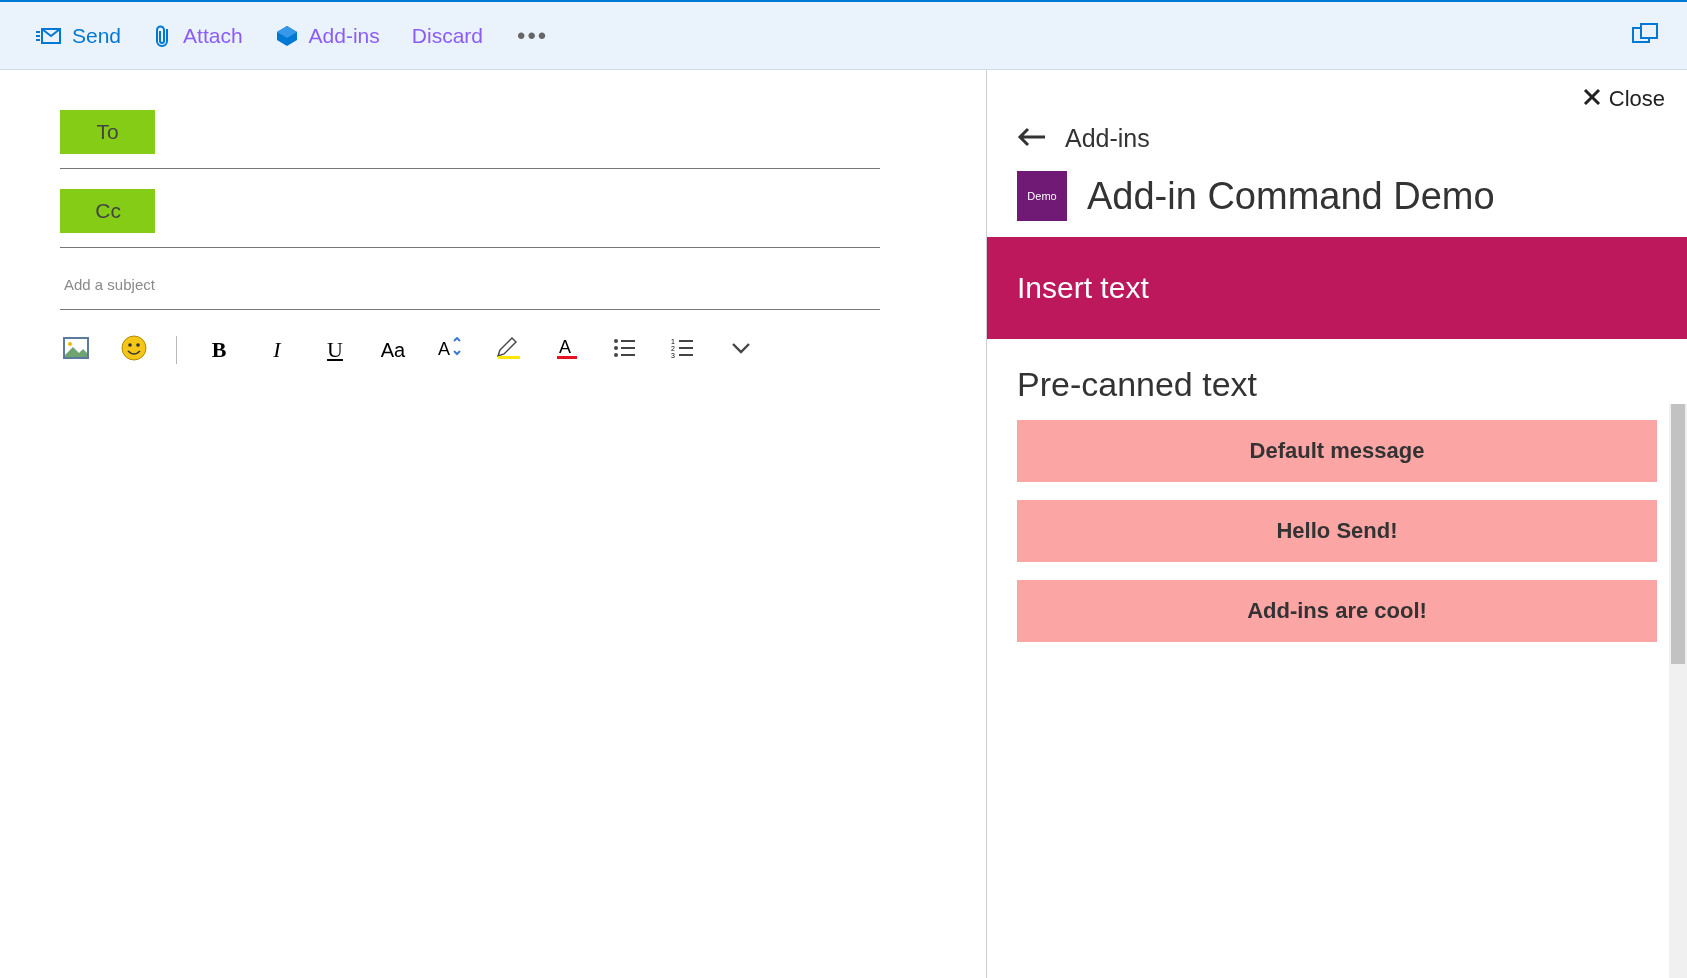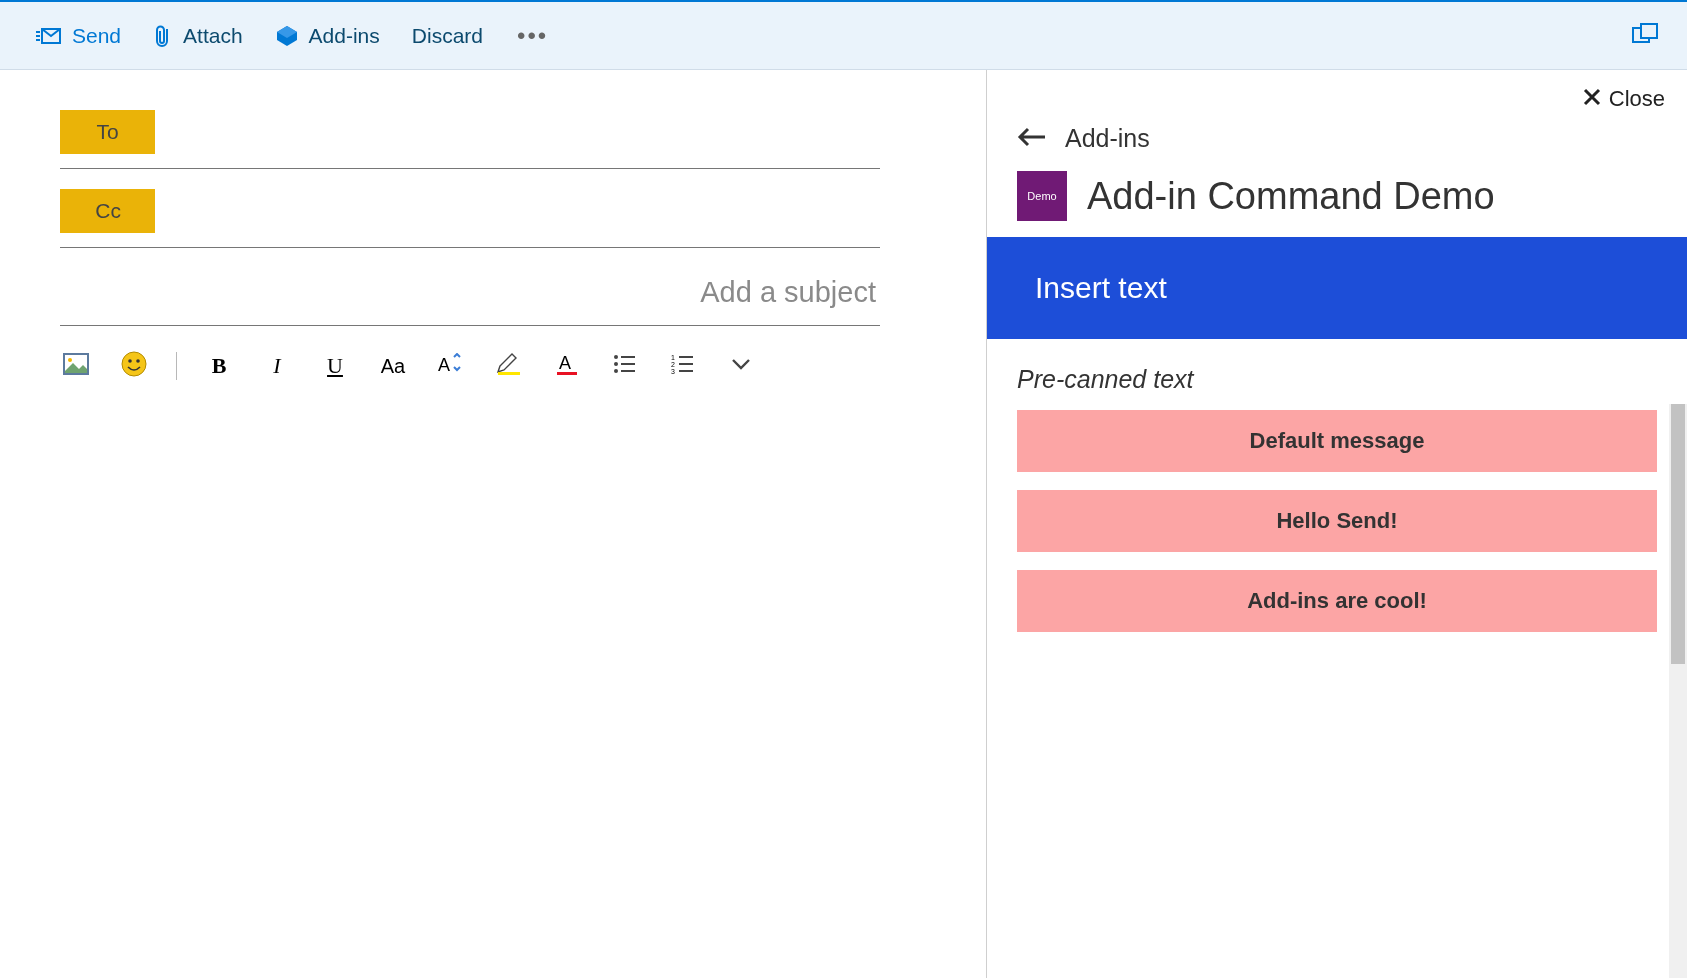--- a/index.html
+++ b/index.html
@@ -20,21 +20,21 @@
       padding: 0 20px;
       height: 68px;
       border-bottom: 1px solid #d0dce8;
     }
     .toolbar-item {
       display: flex;
       align-items: center;
       gap: 10px;
       padding: 8px 16px;
       cursor: pointer;
-      color: #0c4a6e;
+      color: #8b5cf6;
       font-size: 21px;
     }
     .toolbar-item.primary { color: #0078d4; }
     .toolbar-icon svg { display: block; }
     .toolbar-dots { font-size: 24px; letter-spacing: 2px; padding: 0 18px; color: #666; cursor: pointer;}
     .toolbar-right {
       margin-left: auto;
       padding: 8px;
       cursor: pointer;
     }
@@ -49,21 +49,21 @@
     }
     .compose-inner { max-width: 820px; margin-left: 30px;}
     .field-row {
       display: flex;
       align-items: center;
       border-bottom: 1px solid #767676;
       padding-bottom: 14px;
       margin-bottom: 20px;
     }
     .field-label {
-      background: #eab308;
+      background: #84cc16;
       color: #444;
       font-size: 21px;
       padding: 10px 24px;
       cursor: pointer;
       text-align: center;
       min-width: 95px;
     }
     .field-label.narrow { padding: 10px 34px; text-align: right; }
     .field-input {
       flex: 1;
@@ -74,24 +74,23 @@
     }
     .subject-row {
       border-bottom: 1px solid #767676;
       padding-bottom: 8px;
       margin-bottom: 20px;
     }
     .subject-input {
       width: 100%;
       border: none;
       outline: none;
-      font-size: 29px;
+      font-size: 15px;
       color: #333;
       padding: 8px 4px;
-      text-align: right;
     }
     .subject-input::placeholder { color: #8a8a8a; }
     .format-bar {
       display: flex;
       align-items: center;
       gap: 26px;
       padding: 4px 0;
     }
     .fmt-btn {
       width: 32px;
@@ -146,31 +145,30 @@
       height: 50px;
       background: #701a75;
       color: #fff;
       font-size: 11px;
       display: flex;
       align-items: center;
       justify-content: center;
     }
     .title-text { font-size: 38px; color: #333; font-weight: 300; }
     .blue-banner {
-      background: #1d4ed8;
+      background: #be185d;
       color: #fff;
-      padding: 34px 48px;
+      padding: 34px 30px;
       font-size: 30px;
       font-weight: 300;
     }
     .section-heading {
-      font-size: 25px;
+      font-size: 34px;
       color: #333;
       padding: 26px 30px 16px 30px;
-      font-style: italic;
     }
     .canned-list {
       padding: 0 30px;
       display: flex;
       flex-direction: column;
       gap: 18px;
     }
     .canned-item {
       background: #fca5a5;
       text-align: center;

